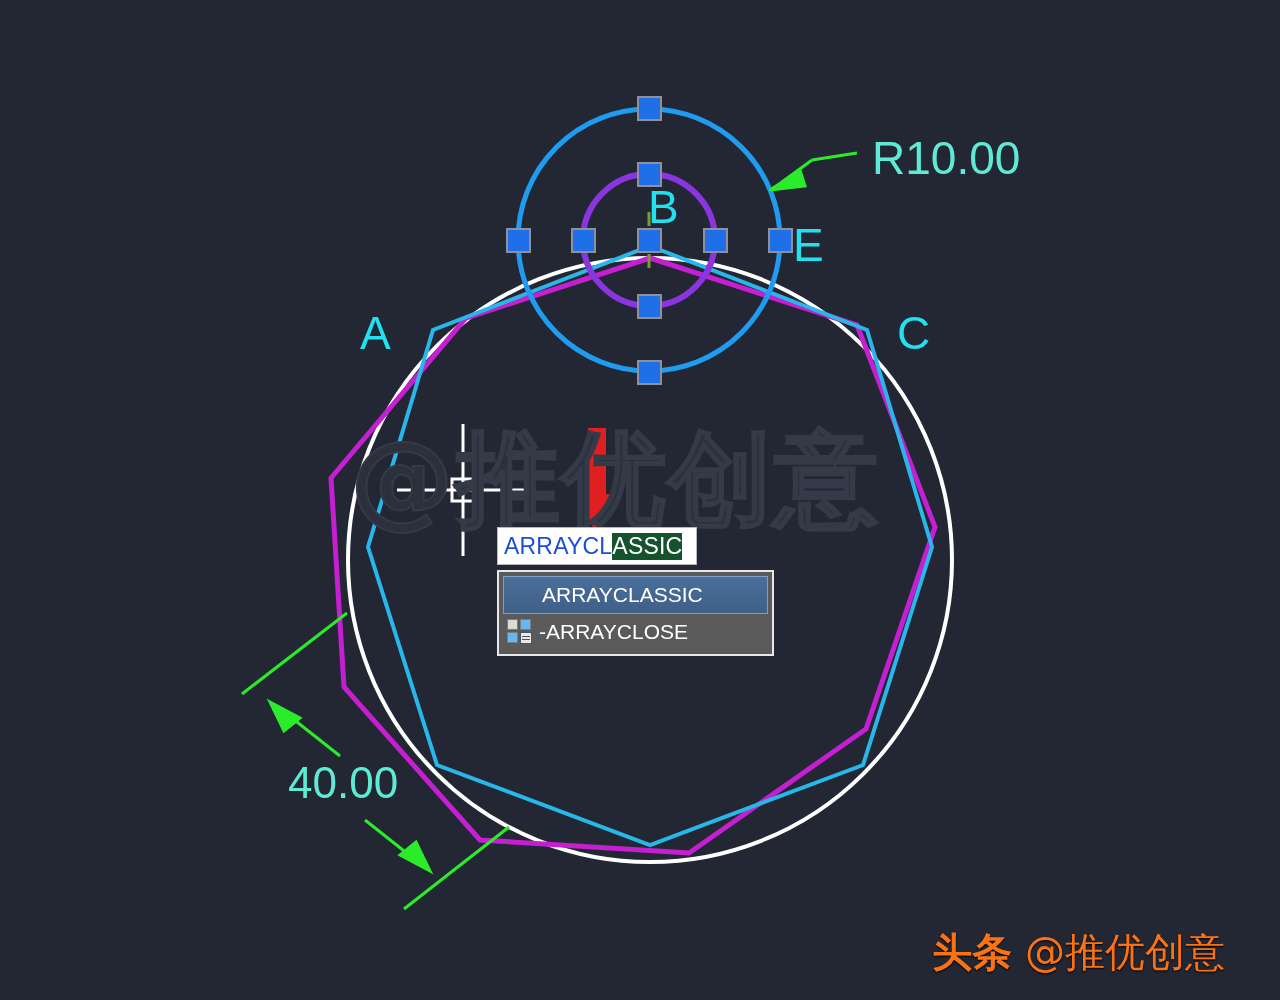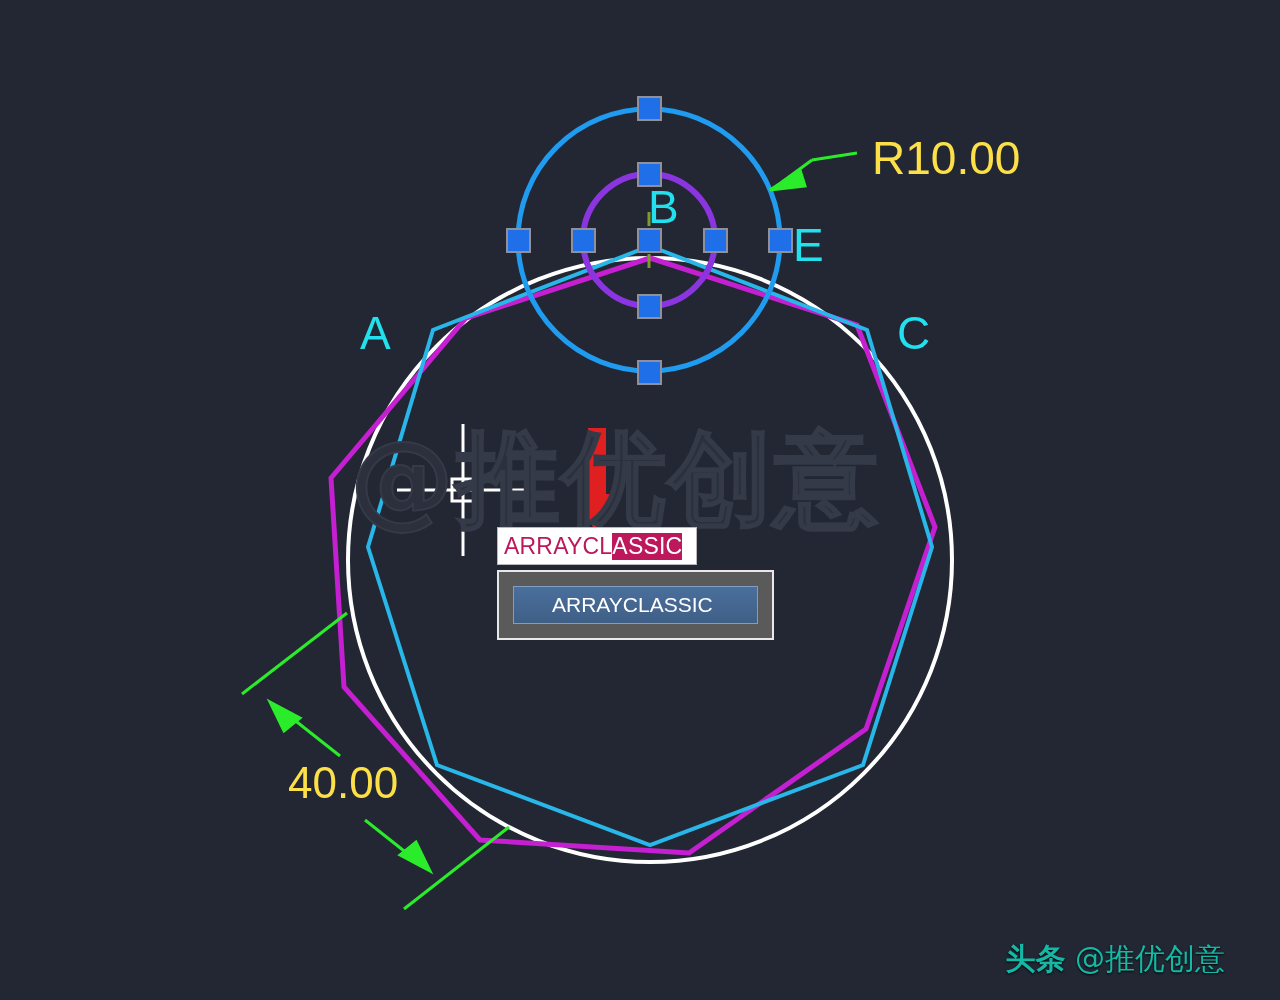--- a/index.html
+++ b/index.html
@@ -14,46 +14,46 @@
     font-size:104px;font-weight:700;line-height:110px;
     color:#2b303c;
     -webkit-text-stroke:2px #343a47;
     letter-spacing:2px;white-space:nowrap;user-select:none;
   }
 
   
   .brand{
     position:absolute;right:55px;bottom:20px;
     font-family:"DejaVu Sans", sans-serif;
-    font-size:30px;color:#14b8a6;white-space:nowrap;
+    font-size:40px;color:#f97316;white-space:nowrap;
     text-shadow:0 1px 2px #000;
   }
   .brand b{font-weight:700;}
   .brand span{font-weight:400;}
 
   
   .cmd-input{
     position:absolute;left:497px;top:527px;width:200px;height:38px;
     background:#ffffff;border:1px solid #b9b9b9;
     box-sizing:border-box;
     display:flex;align-items:center;
     padding-left:6px;
     font-size:23px;letter-spacing:0.2px;
     color:#111;white-space:nowrap;overflow:hidden;
   }
-  .cmd-input .typed{color:#be185d;}
-  .cmd-input .sel{background:#be185d;color:#ffffff;}
+  .cmd-input .typed{color:#1d4ed8;}
+  .cmd-input .sel{background:#14532d;color:#ffffff;}
 
   
   .dropdown{
     position:absolute;left:497px;top:570px;width:277px;
     background:#5a5a5a;
     border:2px solid #e8e8e8;
     box-sizing:border-box;
-    padding:14px;
+    padding:4px;
   }
   .dd-row{
     display:flex;align-items:center;height:36px;
     padding-left:4px;box-sizing:border-box;
     color:#ffffff;font-size:21px;white-space:nowrap;
   }
   .dd-row.active{
     background:linear-gradient(#4a6f9c,#3f5f86);
     border:1px solid #7f9ec4;
     height:38px;
@@ -74,21 +74,21 @@
   .arr-icon .p3{left:0;top:13px;}
   .arr-icon .p4{left:13px;top:13px;width:12px;height:12px;background:#e9e9e9;
                 border:1px solid #4a5560;box-sizing:border-box;}
   .arr-icon .p4::before{content:"";position:absolute;left:1px;top:3px;width:8px;height:1px;background:#4a5560;}
   .arr-icon .p4::after{content:"";position:absolute;left:1px;top:6px;width:8px;height:1px;background:#4a5560;}
 
   
   .lbl{position:absolute;white-space:nowrap;user-select:none;}
   .lbl-cyan{color:#22e0ee;font-size:46px;font-weight:400;
             font-family:"Liberation Sans", sans-serif;}
-  .lbl-green{color:#fde047;font-size:42px;font-weight:400;
+  .lbl-green{color:#5eead4;font-size:42px;font-weight:400;
              font-family:"Liberation Sans", sans-serif;}
 </style>
 </head>
 <body>
 
 <svg id="canvas" viewBox="0 0 1280 1000" xmlns="http://www.w3.org/2000/svg">
 
   <circle cx="650" cy="560" r="302" fill="none" stroke="#ffffff" stroke-width="4"></circle>
 
   <polygon points="650,258 857,325 935,527 866,729 689,853 480,840 344,687 331,478 466,318" fill="none" stroke="#c41fd0" stroke-width="5"></polygon>
@@ -162,18 +162,27 @@
     <span class="sel">ASSIC</span>
 </div>
 
 <div class="dropdown">
 
   <div class="dd-row active">
     <span class="dd-label">ARRAYCLASSIC</span>
   </div>
 
 
+  <div class="dd-row">
+    <span class="arr-icon">
+      <i class="sq g p1"></i>
+        <i class="sq b p2"></i>
+        <i class="sq b p3"></i>
+        <i class="p4"></i>
+    </span>
+    <span class="dd-label">-ARRAYCLOSE</span>
+  </div>
 </div>
 
 <div class="brand">
   <b>头条</b>
   <span>@推优创意</span>
 </div>
 
 </body></html>

